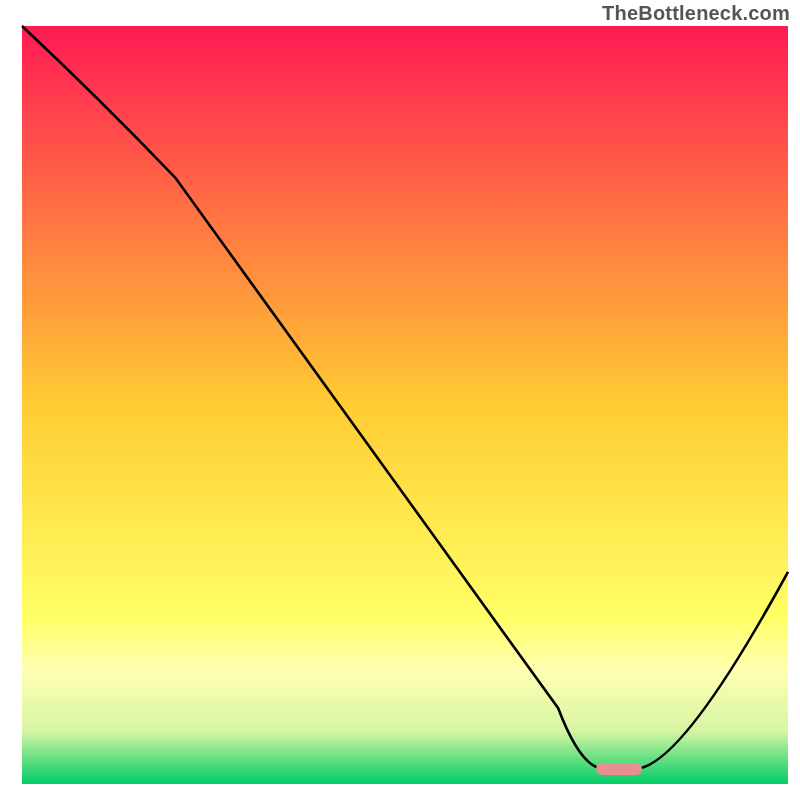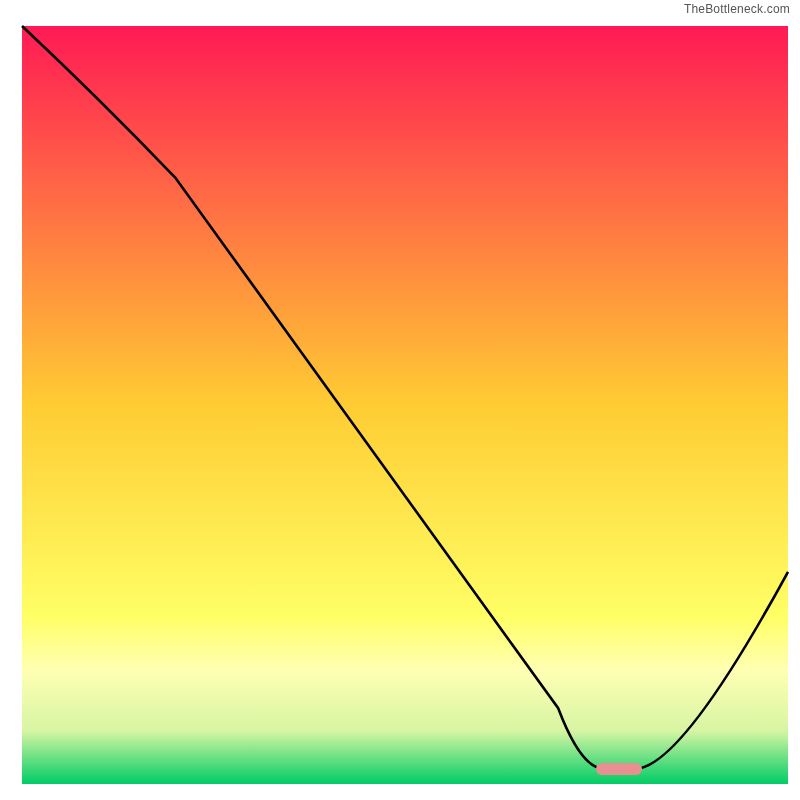--- a/index.html
+++ b/index.html
@@ -12,22 +12,22 @@
   }
   .chart-container {
     position: relative;
     width: 800px;
     height: 800px;
   }
   .brand {
     position: absolute;
     top: 2px;
     right: 10px;
-    font-size: 12px;
-    font-weight: normal;
+    font-size: 20px;
+    font-weight: bold;
     color: #555555;
     letter-spacing: 0.2px;
     margin-left: 48px;
   }
   svg.plot {
     position: absolute;
     left: 0;
     top: 0;
     width: 800px;
     height: 800px;

